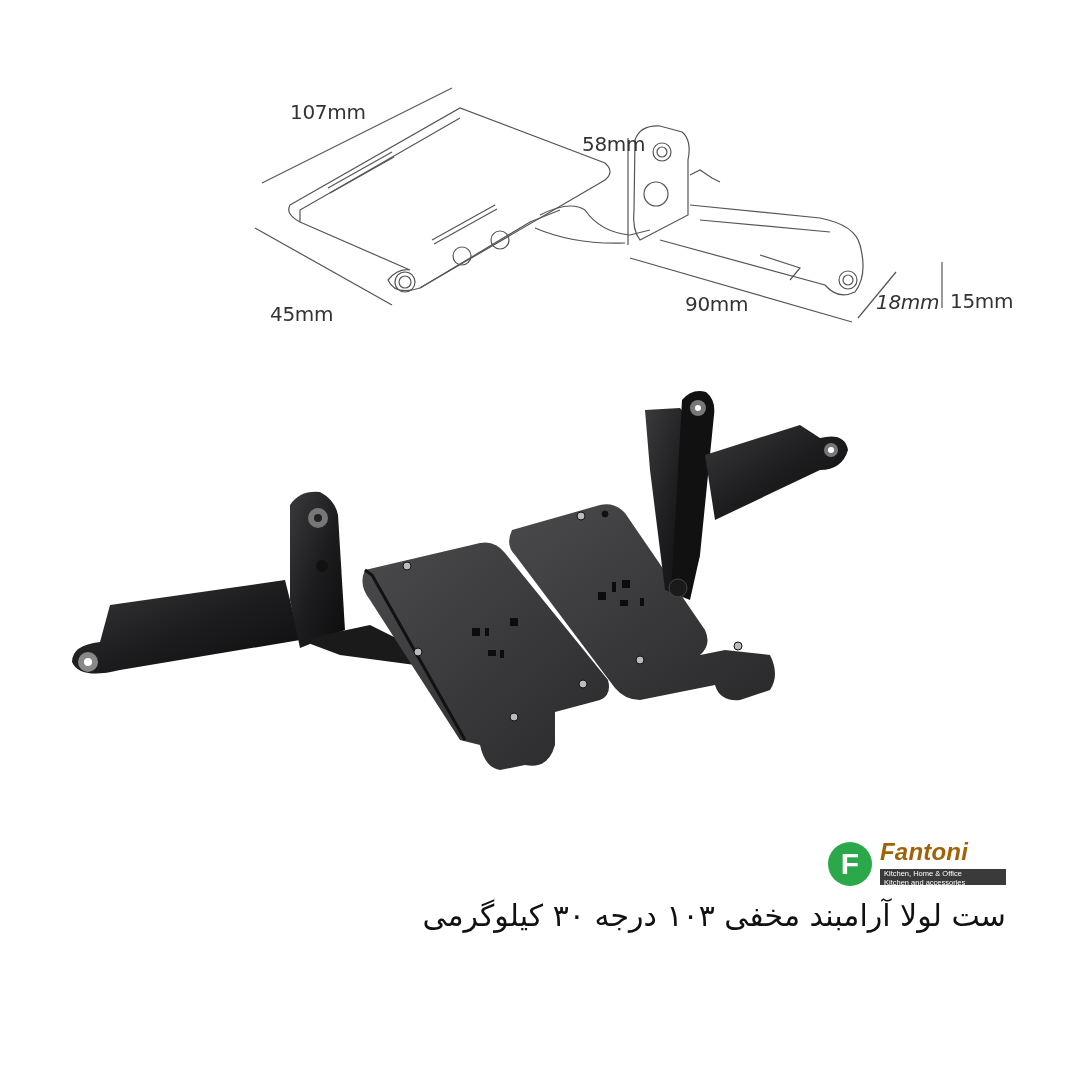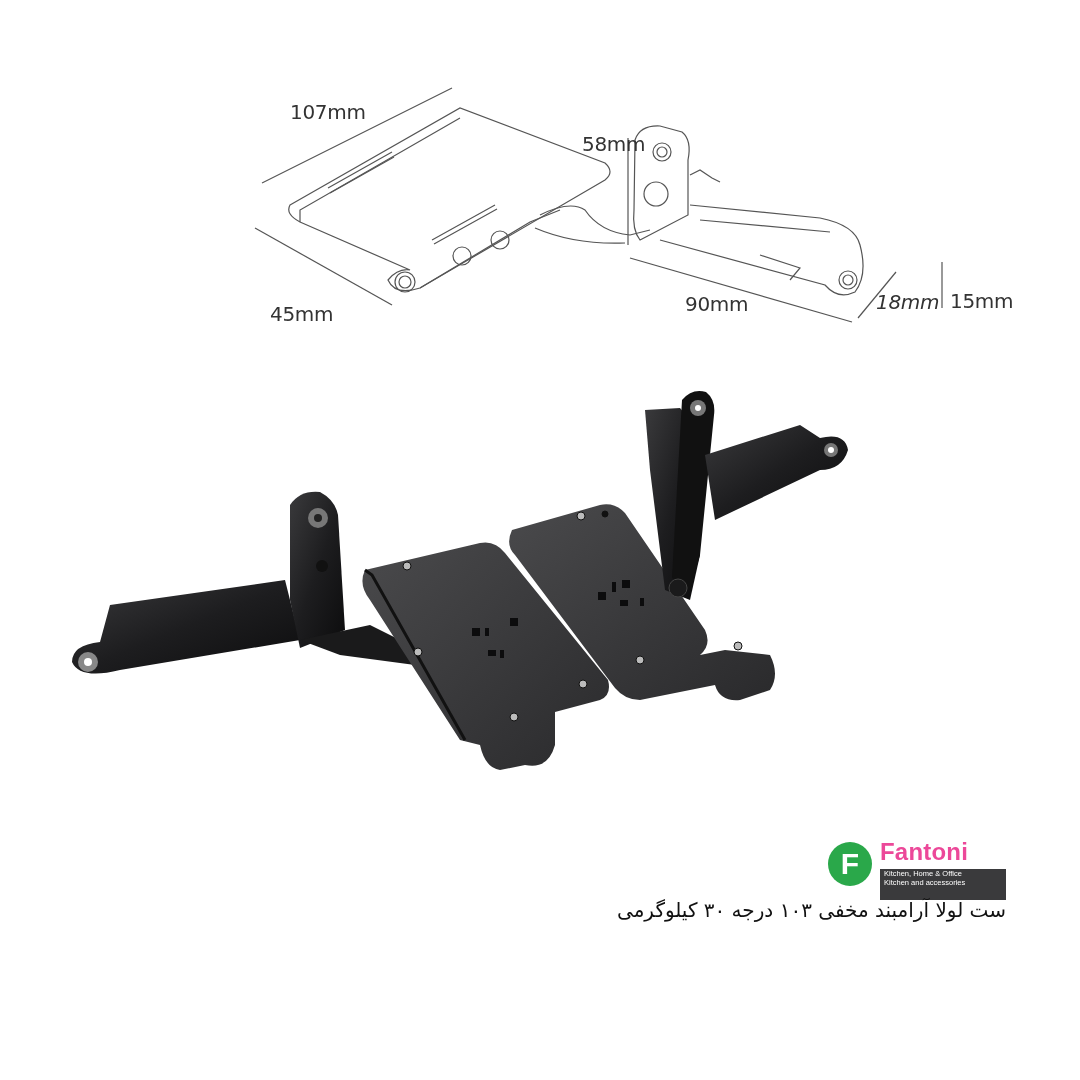--- a/index.html
+++ b/index.html
@@ -1,23 +1,23 @@
 <!DOCTYPE html>
 <html><head>
 <meta charset="utf-8">
 <style>
   html,body{margin:0;padding:0;background:#ffffff;}
   body{width:1080px;height:1080px;position:relative;overflow:hidden;font-family:"DejaVu Sans",sans-serif;}
   .dim{position:absolute;font-family:"DejaVu Sans",sans-serif;font-size:20px;color:#333;letter-spacing:-0.3px;}
   svg{position:absolute;left:0;top:0;}
   .logo{position:absolute;left:828px;top:842px;width:180px;height:50px;}
   .logo-circle{position:absolute;left:0;top:0;width:44px;height:44px;border-radius:50%;background:#2aa84a;color:#fff;font-family:"Liberation Sans",sans-serif;font-weight:bold;font-size:30px;line-height:44px;text-align:center;}
-  .logo-name{position:absolute;left:52px;top:-4px;font-family:"Liberation Sans",sans-serif;font-weight:bold;font-size:24px;color:#ec4899;letter-spacing:0.2px;}
-  .logo-tag{position:absolute;left:52px;top:27px;width:126px;height:31px;background:#3a3a3c;color:#fff;font-family:"Liberation Sans",sans-serif;font-size:7.5px;line-height:8.5px;padding:1px 16px 0 4px;box-sizing:border-box;}
-  .title{position:absolute;right:74px;top:898px;font-family:"DejaVu Sans",sans-serif;font-size:20px;color:#111;direction:rtl;white-space:nowrap;}
+  .logo-name{position:absolute;left:52px;top:-4px;font-family:"Liberation Sans",sans-serif;font-weight:bold;font-size:24px;color:#a16207;letter-spacing:0.2px;font-style:italic;}
+  .logo-tag{position:absolute;left:52px;top:27px;width:126px;height:16px;background:#3a3a3c;color:#fff;font-family:"Liberation Sans",sans-serif;font-size:7.5px;line-height:8.5px;padding:1px 16px 0 4px;box-sizing:border-box;}
+  .title{position:absolute;right:74px;top:898px;font-family:"DejaVu Sans",sans-serif;font-size:30px;color:#111;direction:rtl;white-space:nowrap;}
 </style>
 </head>
 <body>
 
 <svg width="1080" height="340" viewBox="0 0 1080 340">
   <g fill="none" stroke="#555" stroke-width="1.2">
 
     <line x1="262" y1="183" x2="452" y2="88"></line>
     <line x1="255" y1="228" x2="392" y2="305"></line>
     <line x1="628" y1="138" x2="628" y2="245"></line>

